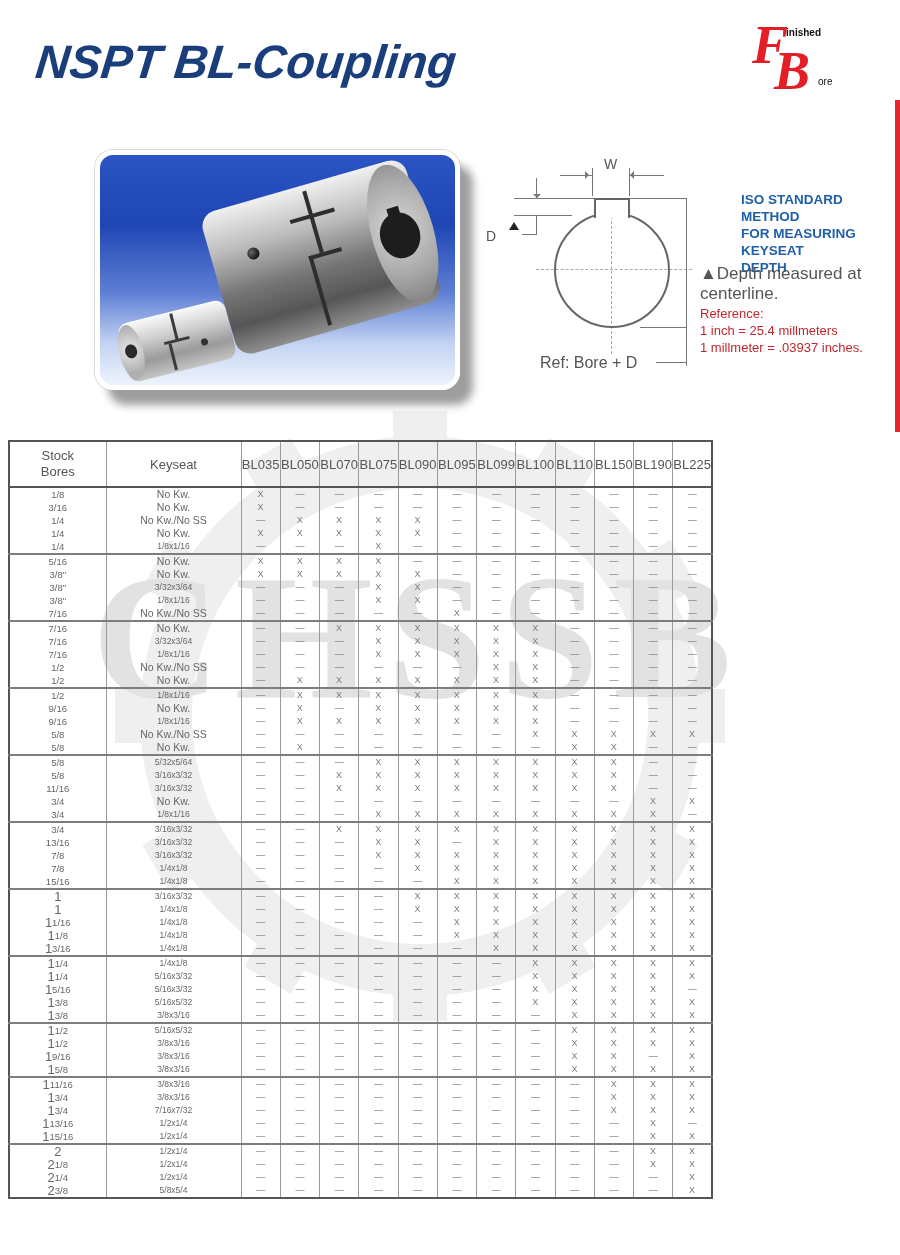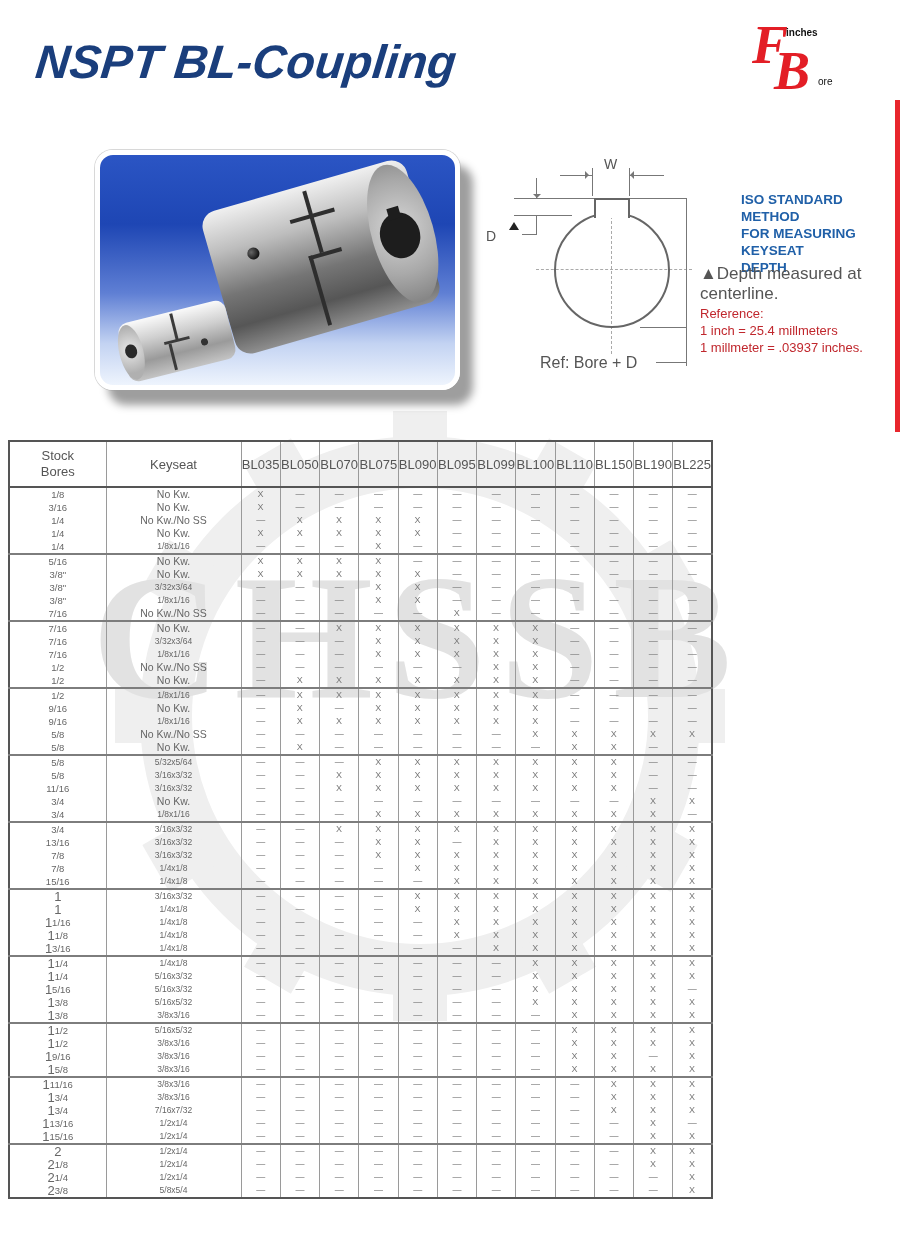--- a/index.html
+++ b/index.html
@@ -117,21 +117,21 @@
           <div class="wm-tooth" style="transform: rotate(300deg) translateY(-278px);"></div>
           <div class="wm-tooth" style="transform: rotate(330deg) translateY(-278px);"></div>
         </div>
     </div>
     <div class="wm-text">CHSSB</div>
   </div>
 
   <div class="title">NSPT BL-Coupling</div>
   <div class="fb-logo">
     <span class="fb-f">F</span>
-    <span class="fb-fs">inches</span>
+    <span class="fb-fs">inished</span>
     <span class="fb-b">B</span>
     <span class="fb-bs">ore</span>
   </div>
   <div class="red-strip"></div>
 
   <div class="photo">
     <div class="cpl cpl-big">
       <div class="cap"></div>
       <div class="bore"></div>
       <div class="key"></div>

